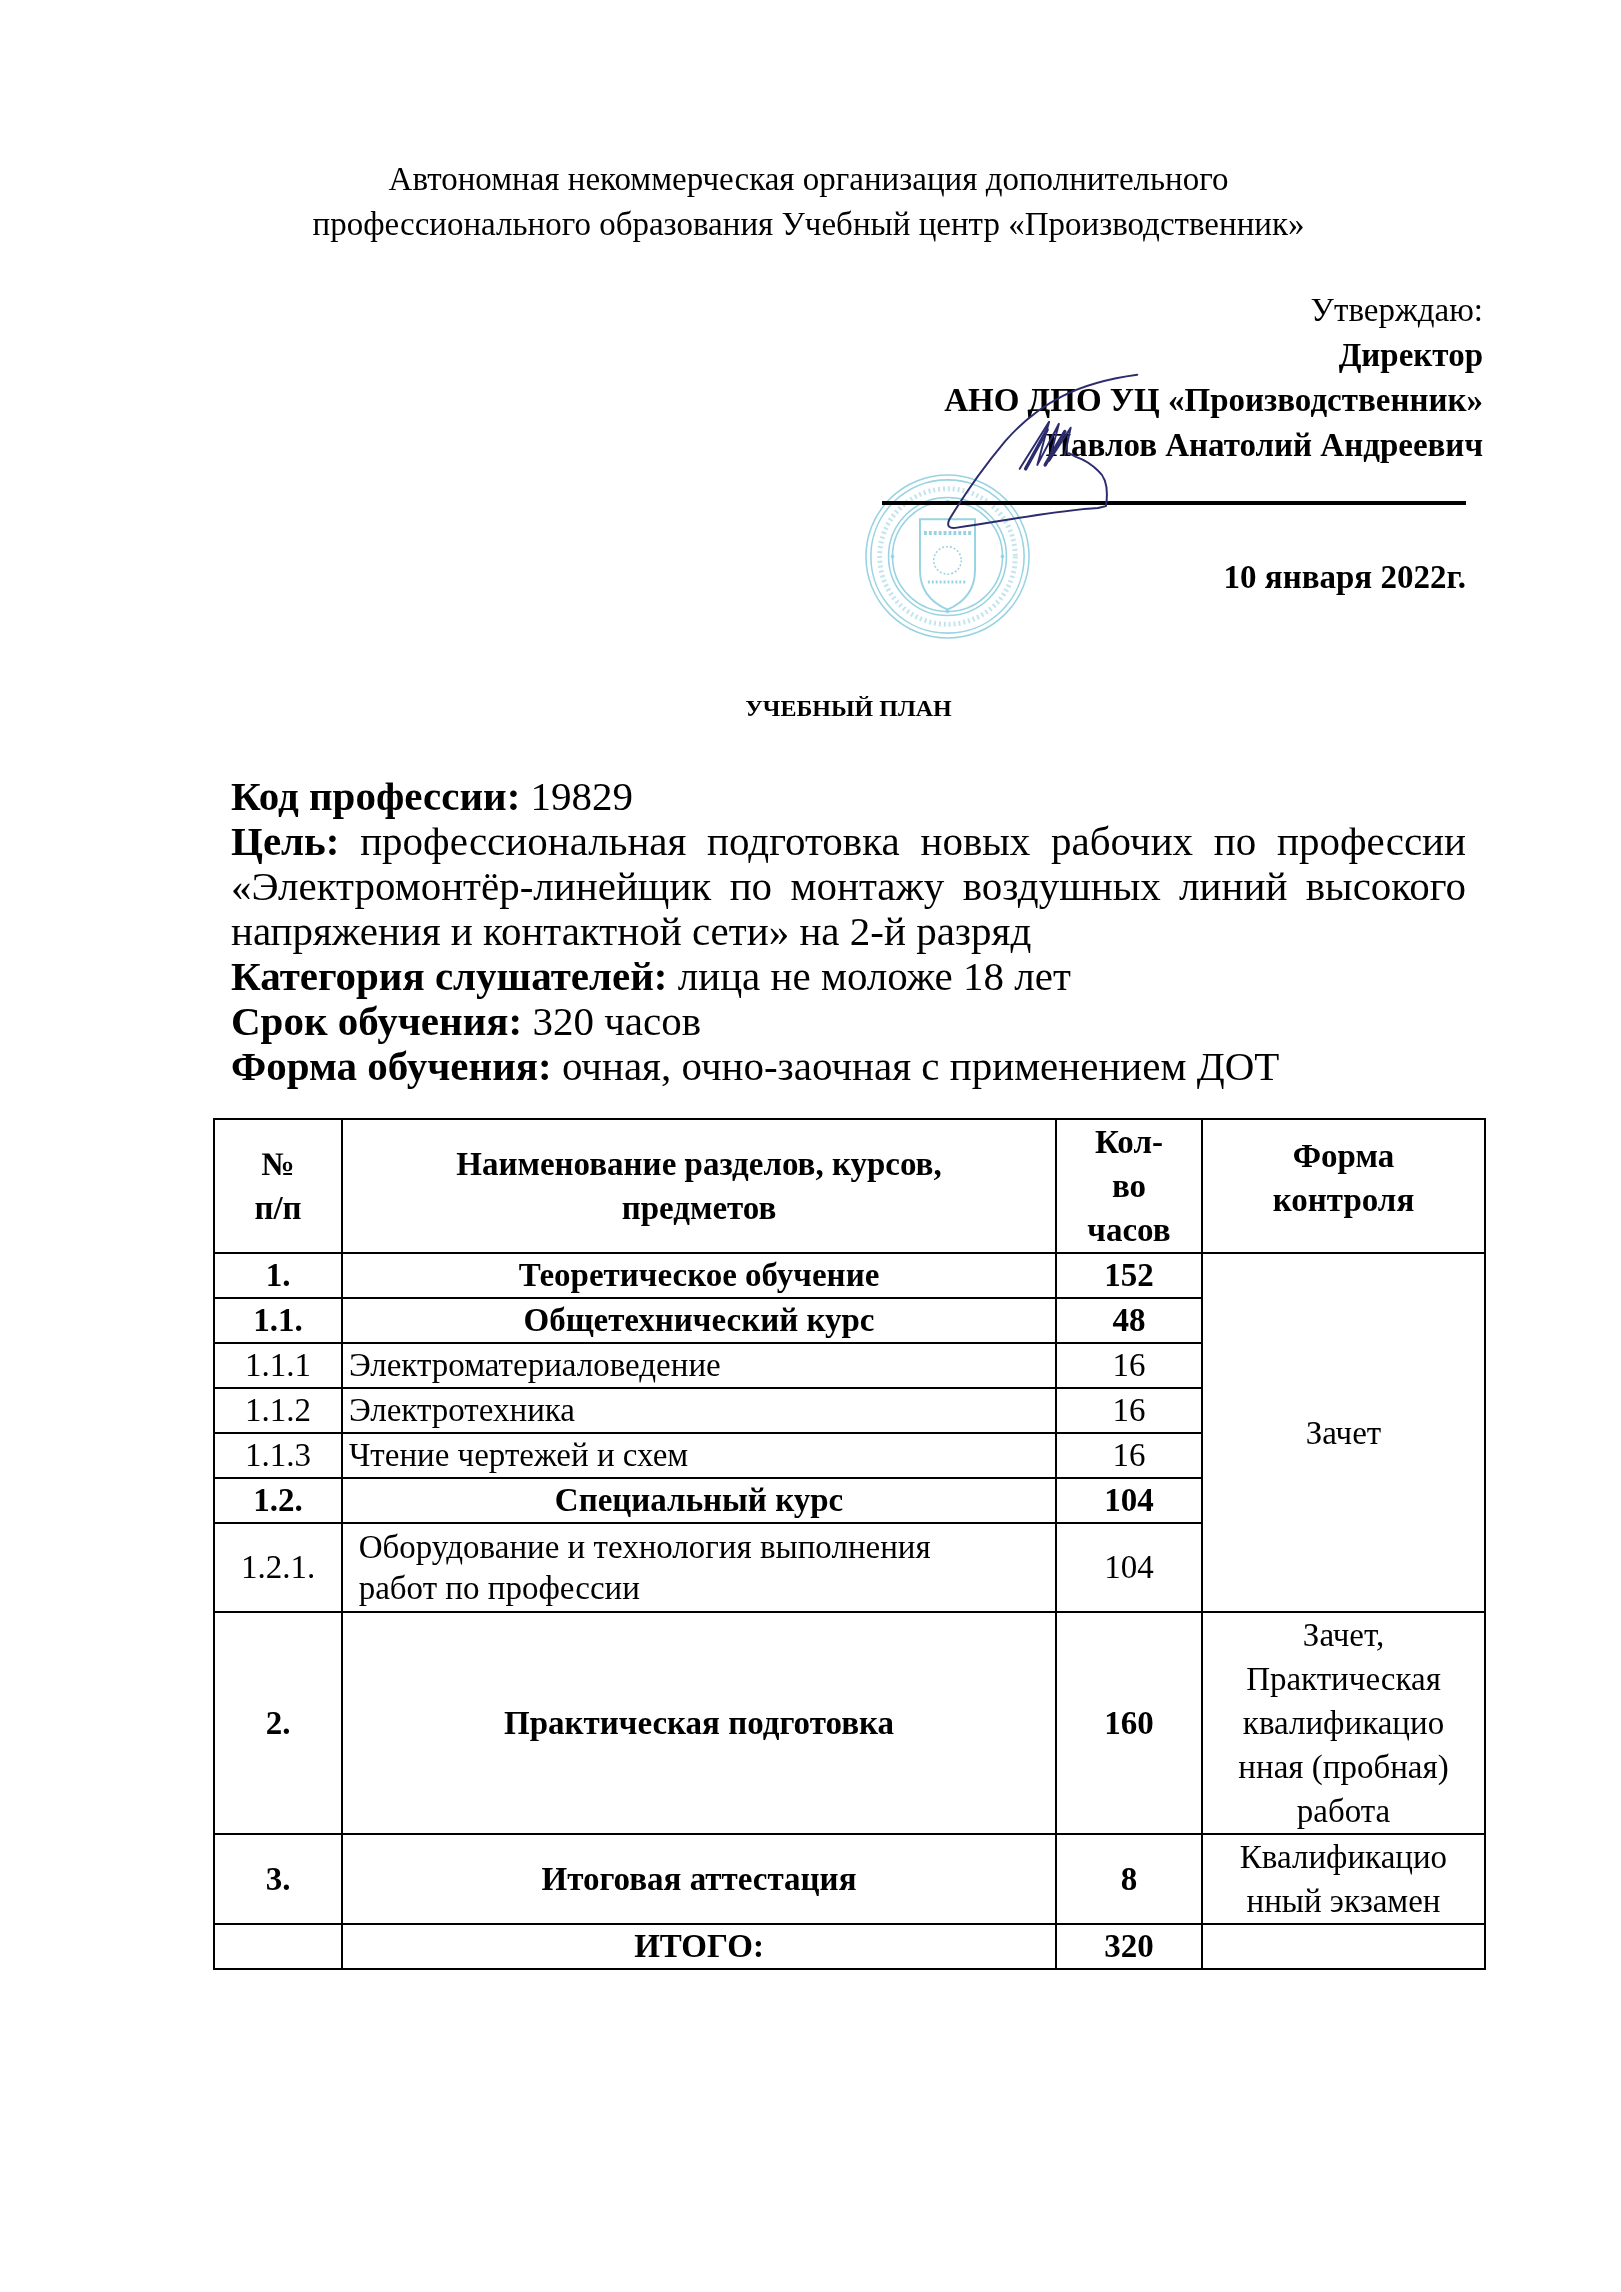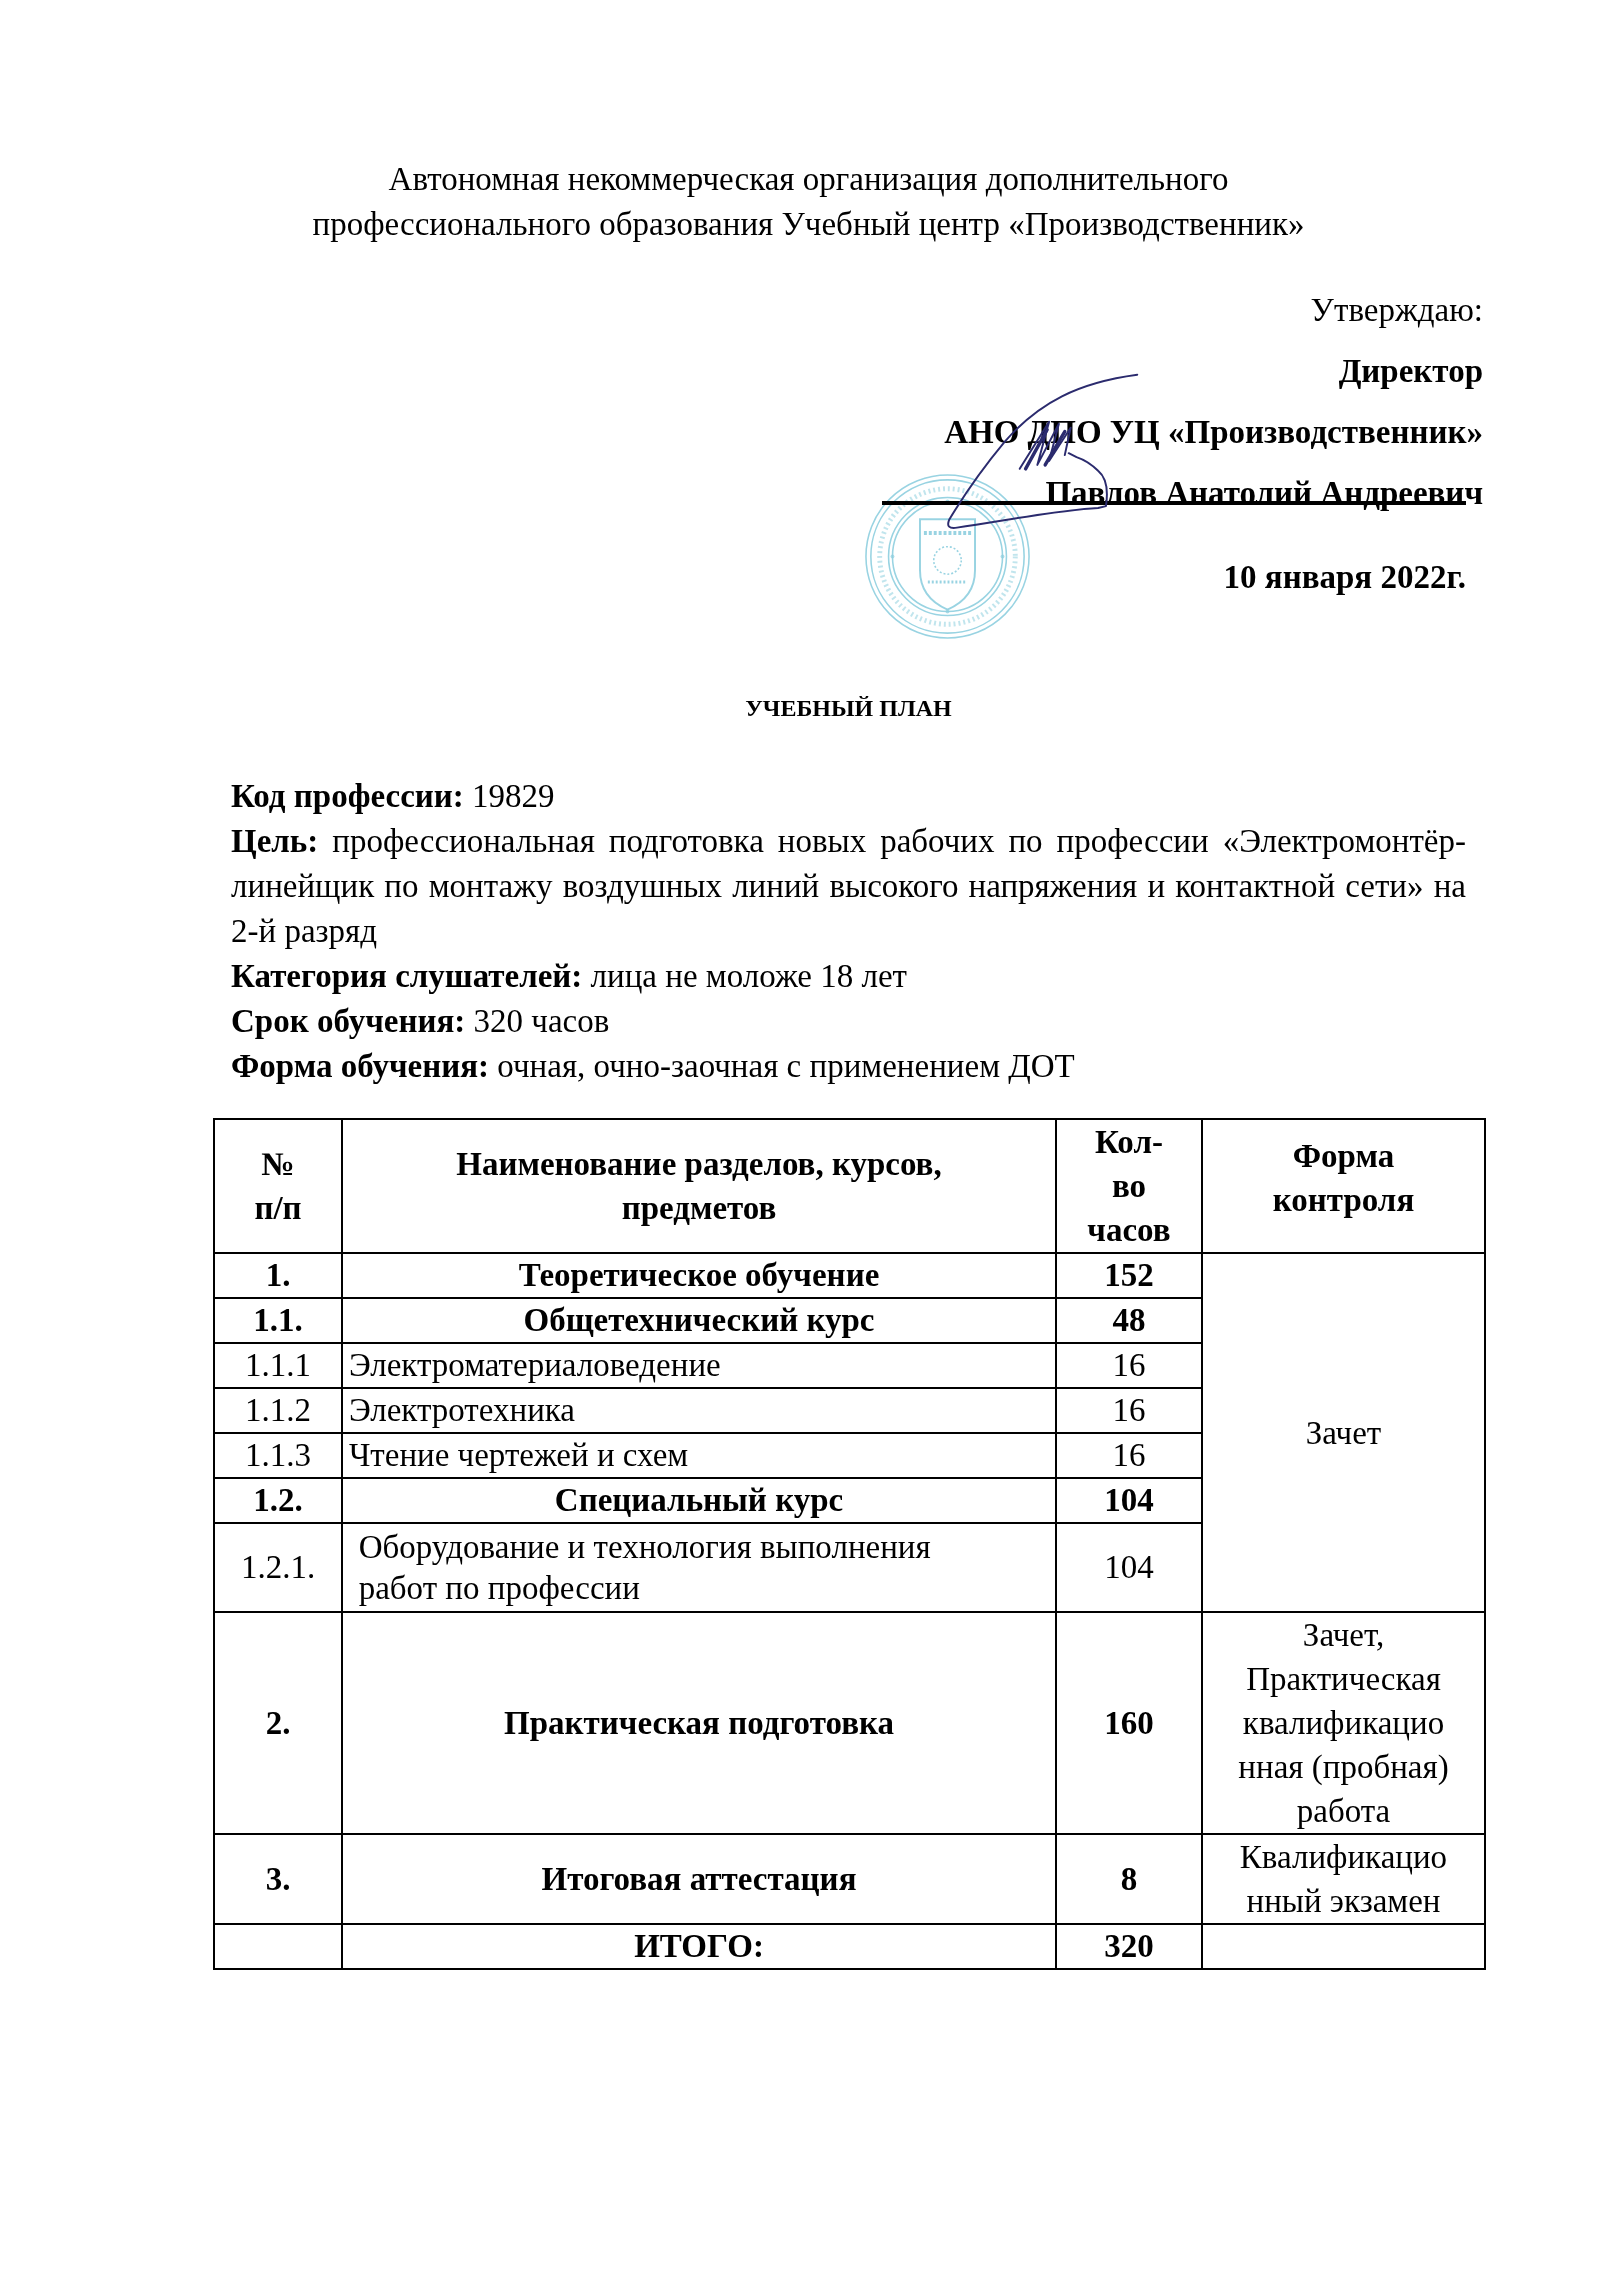--- a/index.html
+++ b/index.html
@@ -34,21 +34,21 @@
     .approval {
       position: absolute;
       right: 138px;
       top: 288px;
       text-align: right;
       font-size: 33px;
       line-height: 45px;
       z-index: 3;
     }
     .approval .approve-label { font-weight: normal; }
-    .approval .bold { font-weight: bold; white-space: nowrap; margin-top: 16px; }
+    .approval .bold { font-weight: bold; white-space: nowrap; }
     .sign-line {
       position: absolute;
       left: 882px;
       top: 501px;
       width: 584px;
       height: 3.9px;
       background: #000;
       z-index: 3;
     }
     .approval-date {
@@ -86,21 +86,21 @@
       font-size: 24px;
       line-height: 45px;
       font-weight: bold;
     }
 
     .info {
       position: absolute;
       left: 231px;
       top: 774px;
       width: 1235px;
-      font-size: 33px;
+      font-size: 41px;
       line-height: 45px;
     }
     .info p {
       margin: 0;
       text-align: justify;
     }
     .info .label { font-weight: bold; }
 
     table.plan {
       position: absolute;

